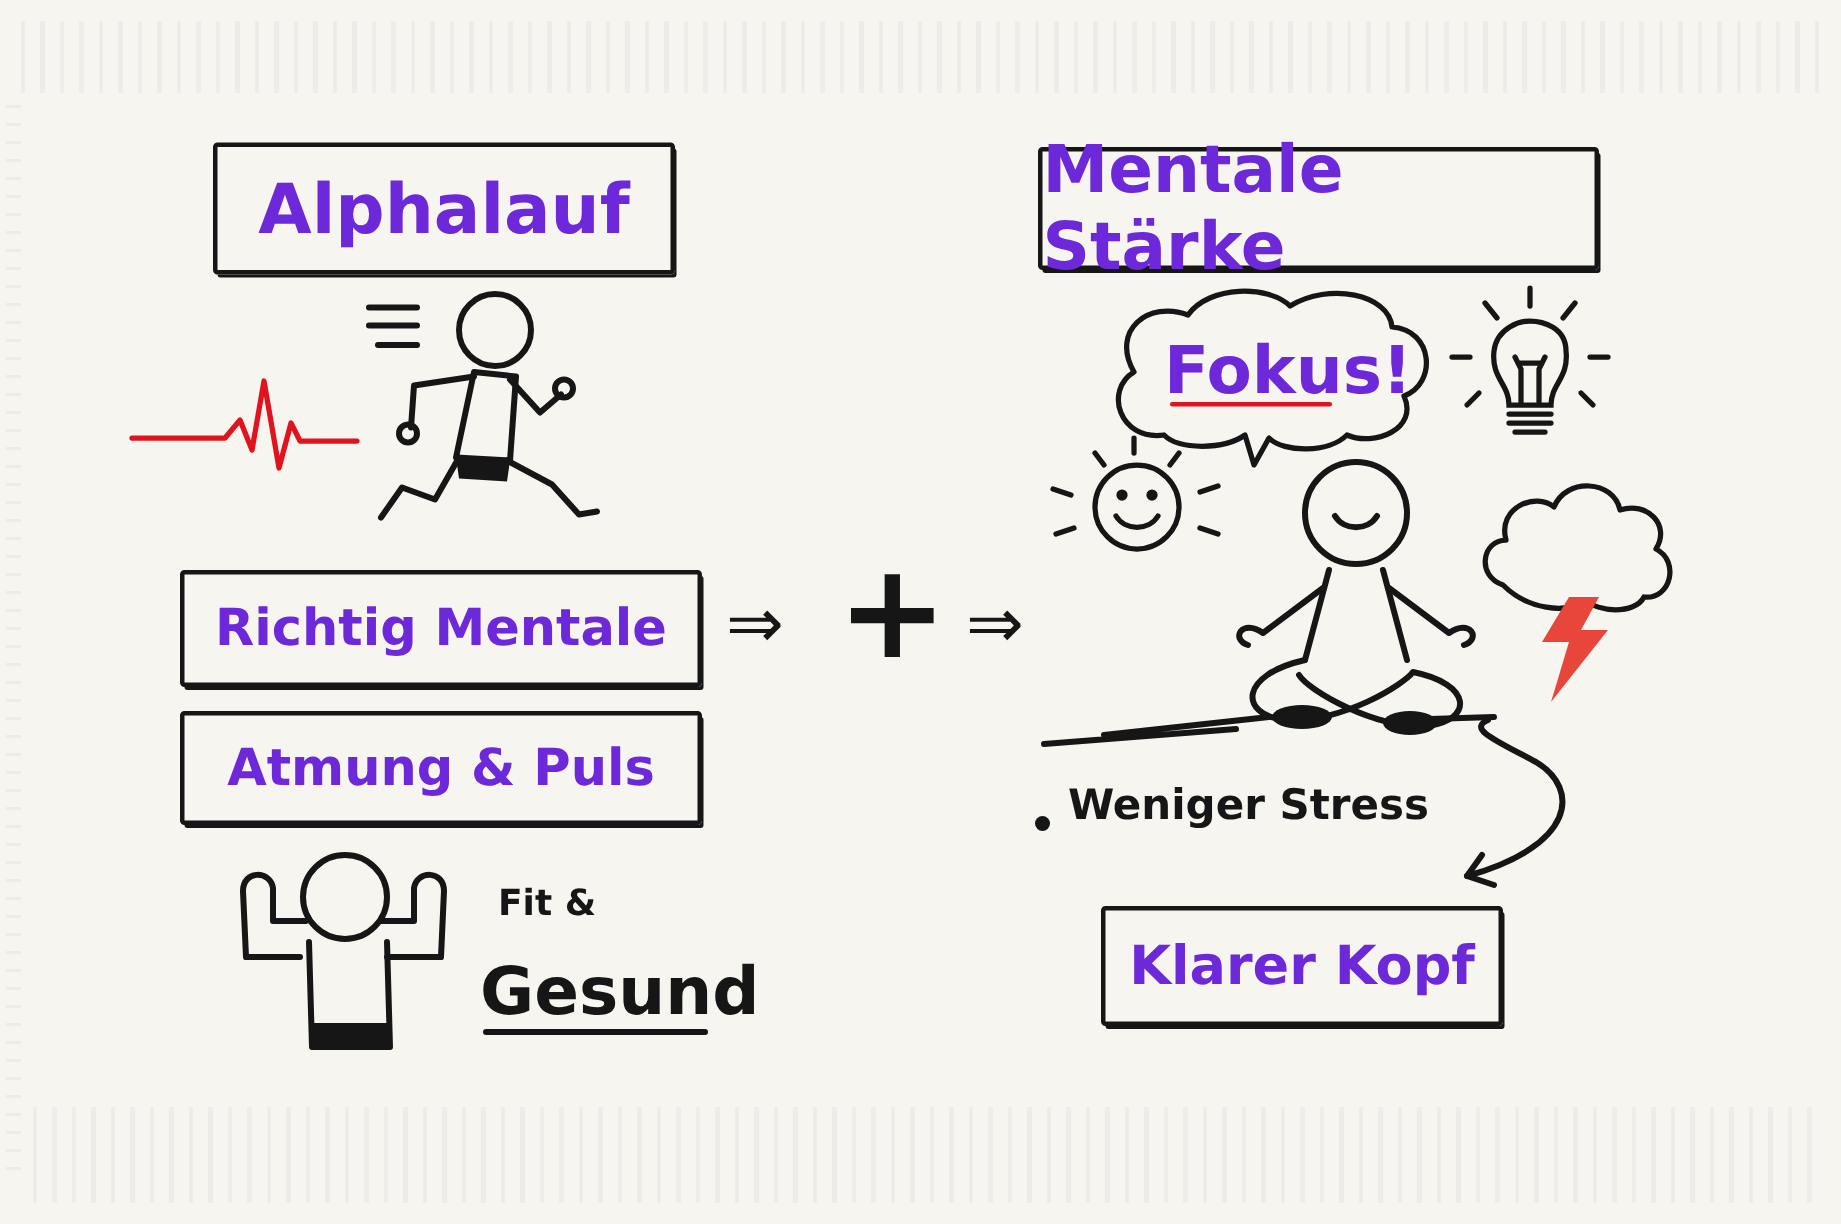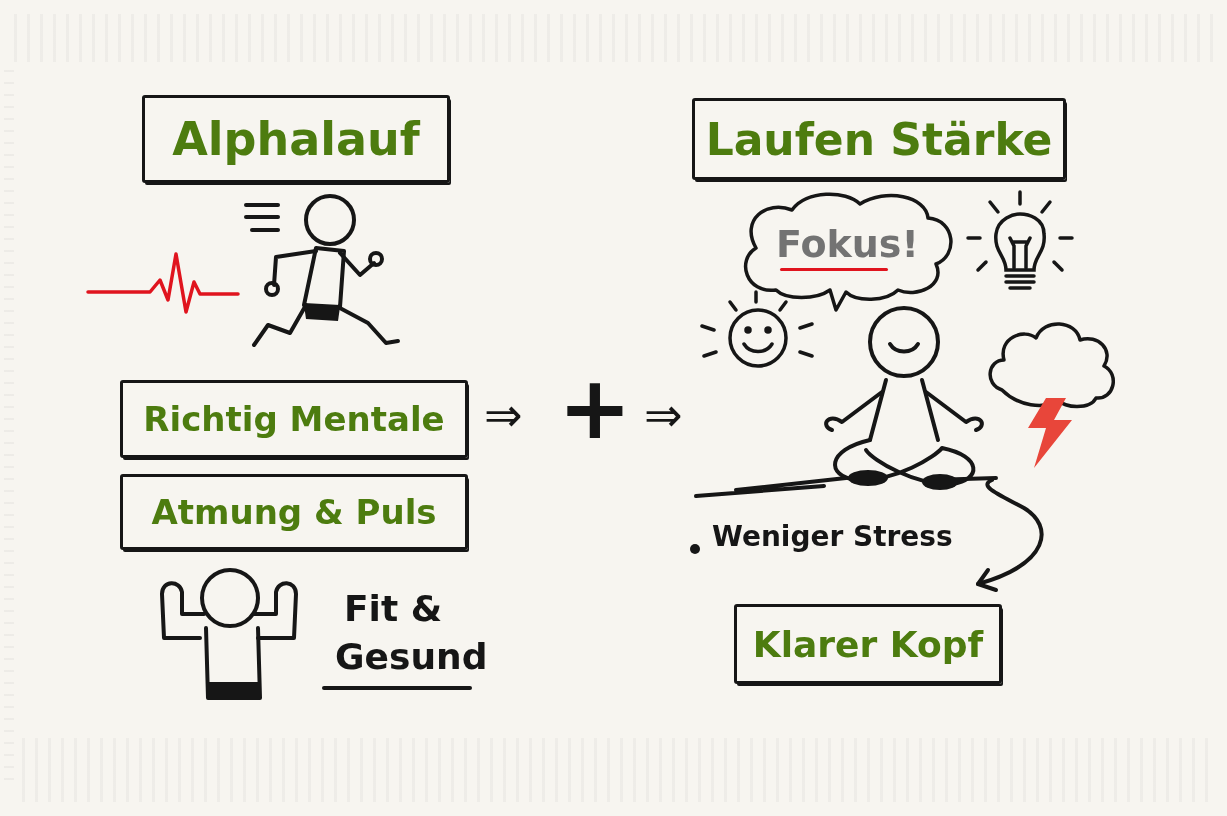--- a/index.html
+++ b/index.html
@@ -2,21 +2,21 @@
 <html><head>
 <meta charset="utf-8">
 <style>
   html,body{margin:0;padding:0;}
   body{width:1227px;height:816px;overflow:hidden;background:#f3f1ec;font-family:"DejaVu Sans",sans-serif;}
   .napkin{position:absolute;left:0;top:0;width:1227px;height:816px;background:#f7f5f0;}
   .emboss{position:absolute;background:repeating-linear-gradient(90deg,rgba(0,0,0,0.035) 0 3px,transparent 3px 13px);}
   .emboss.top{left:14px;top:14px;width:1199px;height:48px;}
   .emboss.bot{left:22px;top:738px;width:1190px;height:64px;}
   .emboss.left{left:4px;top:60px;width:10px;height:720px;background:repeating-linear-gradient(0deg,rgba(0,0,0,0.04) 0 2px,transparent 2px 12px);}
-  .box{position:absolute;border:3.5px solid #161616;border-radius:3px;box-shadow:2px 3px 0 -1px #161616;display:flex;align-items:center;justify-content:center;color:#4d7c0f;font-family:"DejaVu Sans",sans-serif;font-weight:bold;}
+  .box{position:absolute;border:3.5px solid #161616;border-radius:3px;box-shadow:2px 3px 0 -1px #161616;display:flex;align-items:center;justify-content:center;color:#6d28d9;font-family:"DejaVu Sans",sans-serif;font-weight:bold;}
   .txt{position:absolute;color:#161616;font-family:"DejaVu Sans",sans-serif;font-weight:bold;white-space:nowrap;}
   svg{position:absolute;overflow:visible;}
 </style>
 </head>
 <body>
 
 <div class="napkin">
   <div class="emboss top"></div>
   <div class="emboss bot"></div>
   <div class="emboss left"></div>
@@ -57,36 +57,36 @@
 <svg style="left:150px;top:558px;" width="160" height="150">
   <g fill="none" stroke="#161616" stroke-width="4" stroke-linecap="round" stroke-linejoin="round">
     <circle cx="80" cy="40" r="28"></circle>
     <path d="M50 80 L14 80 L12 36 C12 22 30 22 32 34 L32 56 L54 56"></path>
     <path d="M108 80 L144 80 L146 36 C146 22 128 22 126 34 L126 56 L104 56"></path>
     <path d="M56 70 L58 140 L110 140 L108 70"></path>
   </g>
   <rect x="58" y="124" width="52" height="16" fill="#161616"></rect>
 </svg>
 
-<div class="txt" style="left:344px;top:588px;font-size:36px;">Fit &amp;</div>
-<div class="txt" style="left:335px;top:636px;font-size:36px;">Gesund</div>
+<div class="txt" style="left:332px;top:588px;font-size:24px;">Fit &amp;</div>
+<div class="txt" style="left:320px;top:636px;font-size:44px;">Gesund</div>
 <div style="position:absolute;left:322px;top:686px;width:150px;height:4px;background:#161616;border-radius:2px;"></div>
 
 <div class="txt" style="left:484px;top:388px;font-size:46px;font-weight:normal;">⇒</div>
 <div class="txt" style="left:558px;top:364px;font-size:88px;line-height:1;">+</div>
 <div class="txt" style="left:644px;top:388px;font-size:46px;font-weight:normal;">⇒</div>
 
 <div class="box" style="left:692px;top:98px;width:368px;height:76px;font-size:44px;">
-  <span>Laufen Stärke</span>
+  <span>Mentale Stärke</span>
 </div>
 
 <svg style="left:736px;top:190px;" width="230" height="130">
   <path d="M40 100 C10 104 0 70 20 58 C4 30 30 10 56 20 C70 0 110 0 124 14 C150 -2 190 6 192 28 C220 30 222 66 200 74 C210 96 180 108 162 100 C150 112 120 112 110 102 L100 120 L94 100 C80 110 50 110 40 100 Z" fill="#f7f5f0" stroke="#161616" stroke-width="3.5" stroke-linejoin="round"></path>
 </svg>
-<div class="txt" style="left:776px;top:222px;font-size:38px;color:#737373;">Fokus!</div>
+<div class="txt" style="left:776px;top:222px;font-size:44px;color:#6d28d9;">Fokus!</div>
 <div style="position:absolute;left:780px;top:268px;width:108px;height:3px;background:#e0141e;border-radius:2px;"></div>
 
 <svg style="left:964px;top:190px;" width="110" height="110">
   <g fill="none" stroke="#161616" stroke-width="3.5" stroke-linecap="round">
     <line x1="56" y1="2" x2="56" y2="14"></line>
       <line x1="26" y1="12" x2="34" y2="22"></line>
       <line x1="86" y1="12" x2="78" y2="22"></line>
     <line x1="4" y1="48" x2="16" y2="48"></line>
       <line x1="96" y1="48" x2="108" y2="48"></line>
     <line x1="14" y1="80" x2="22" y2="72"></line>

